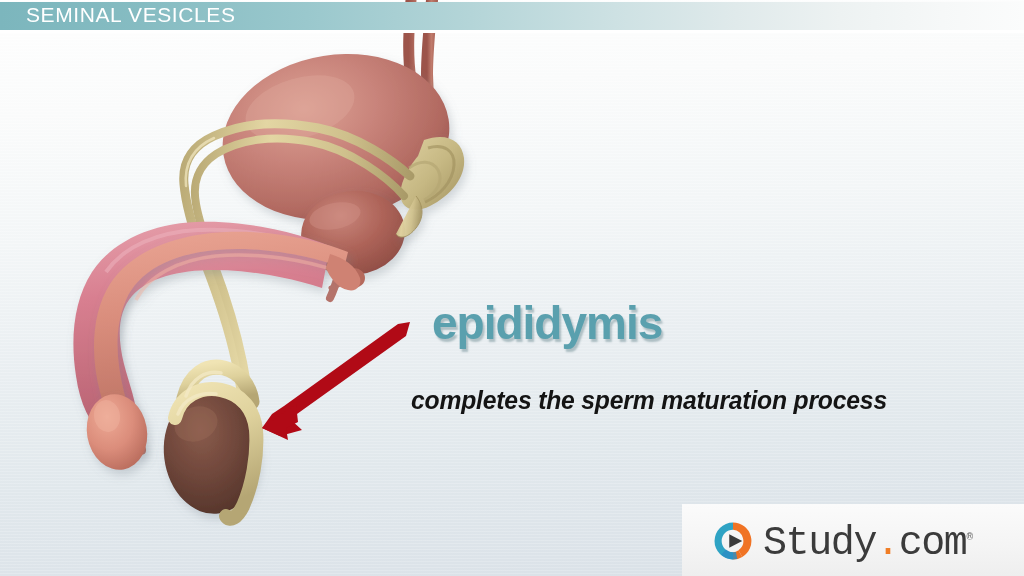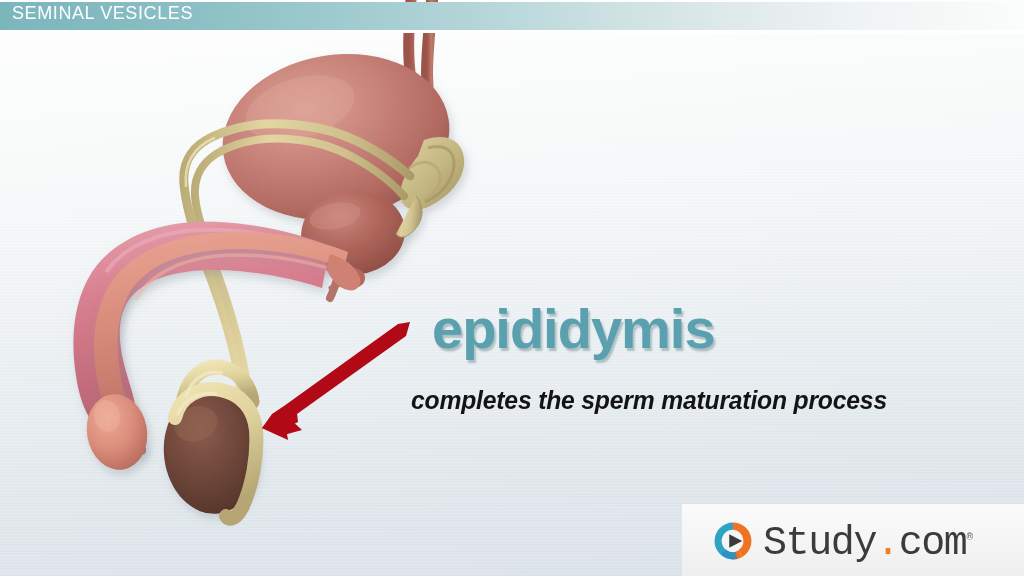--- a/index.html
+++ b/index.html
@@ -49,22 +49,22 @@
         #b4d5d8 46%,
         #cde1e3 60%,
         #e0eaeb 72%,
         #edf2f2 82%,
         #f6f8f8 92%,
         #fbfcfc 100%);
     z-index: 6;
   }
   #header-title {
     position: absolute;
-    left: 12px; top: 3px;
-    font-size: 18px;
+    left: 26px; top: 3px;
+    font-size: 21px;
     letter-spacing: .6px;
     color: #ffffff;
     font-weight: 400;
     white-space: nowrap;
     z-index: 7;
   }
   #header-underline {
     position: absolute;
     left: 0; top: 30px;
     width: 1024px; height: 3px;
@@ -76,21 +76,21 @@
   #anatomy { position: absolute; left: 0; top: 0; width: 1024px; height: 576px; z-index: 3; }
   #ureter-layer { position: absolute; left: 0; top: 0; width: 1024px; height: 576px; z-index: 2; }
 
   
   #arrow-layer { position: absolute; left: 0; top: 0; width: 1024px; height: 576px; z-index: 5; }
 
   
   #label-epididymis {
     position: absolute;
     left: 432px; top: 296px;
-    font-size: 56px;
+    font-size: 46px;
     font-weight: 700;
     color: #5aa0ae;
     letter-spacing: -1px;
     text-shadow: 2px 3px 2px rgba(60,100,110,0.35);
     z-index: 8;
     white-space: nowrap;
   }
   #label-description {
     position: absolute;
     left: 411px; top: 385px;

